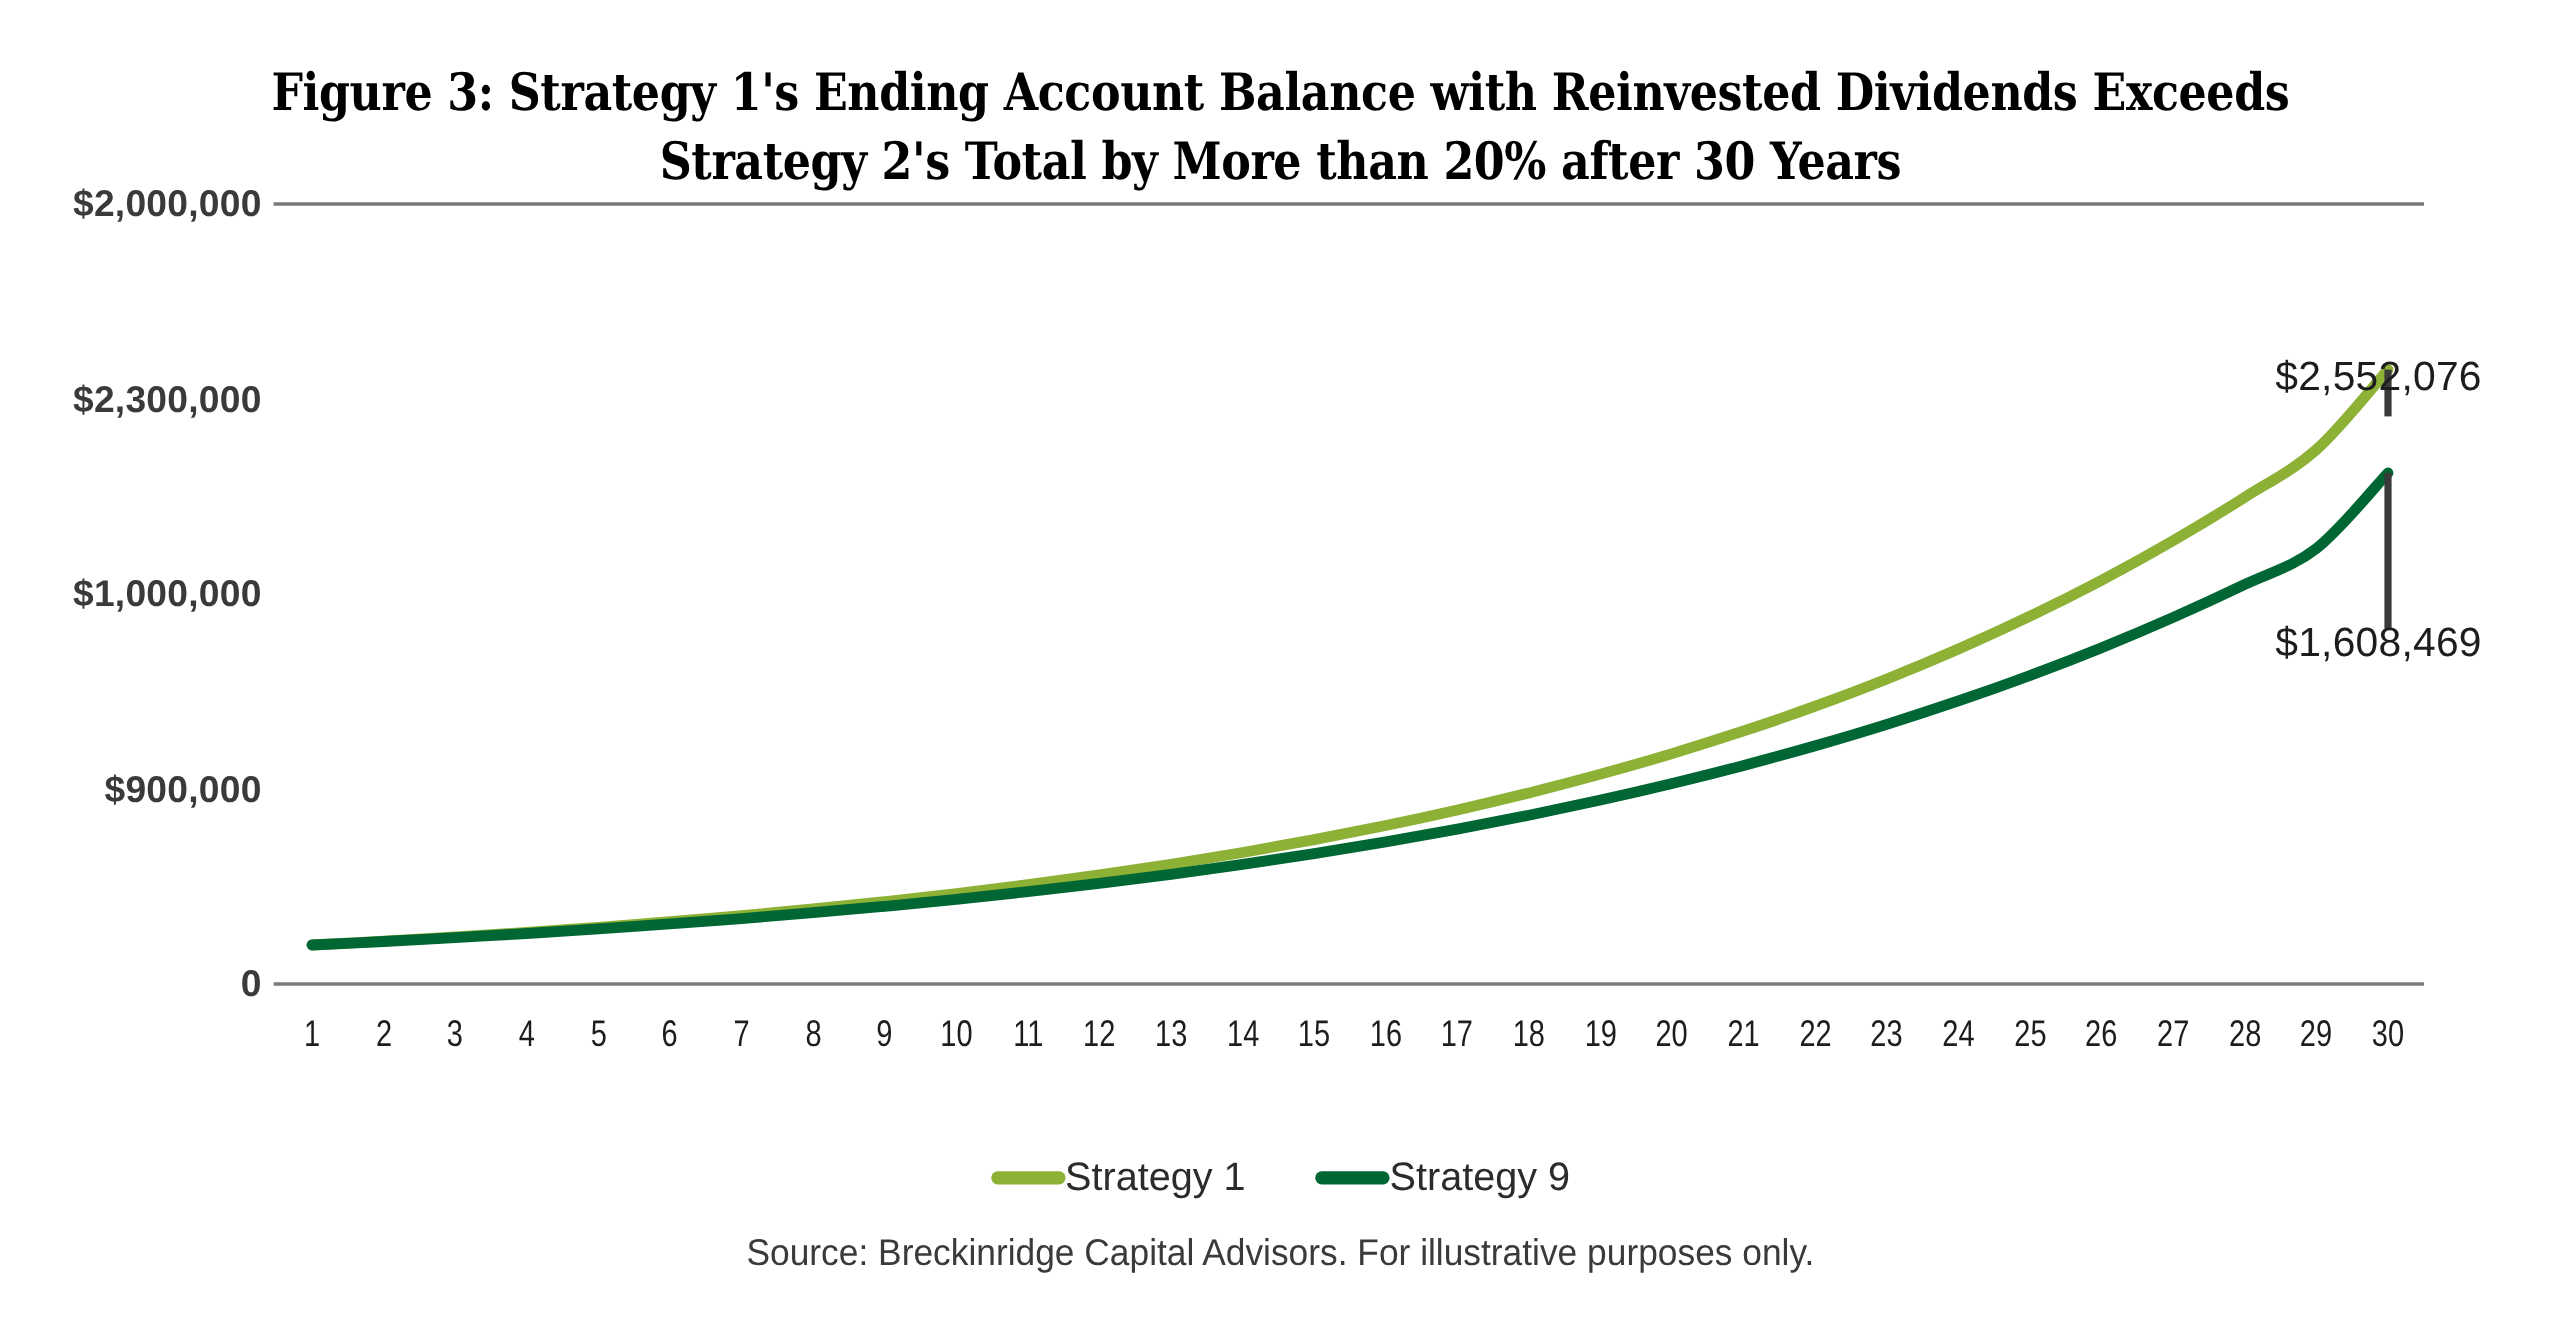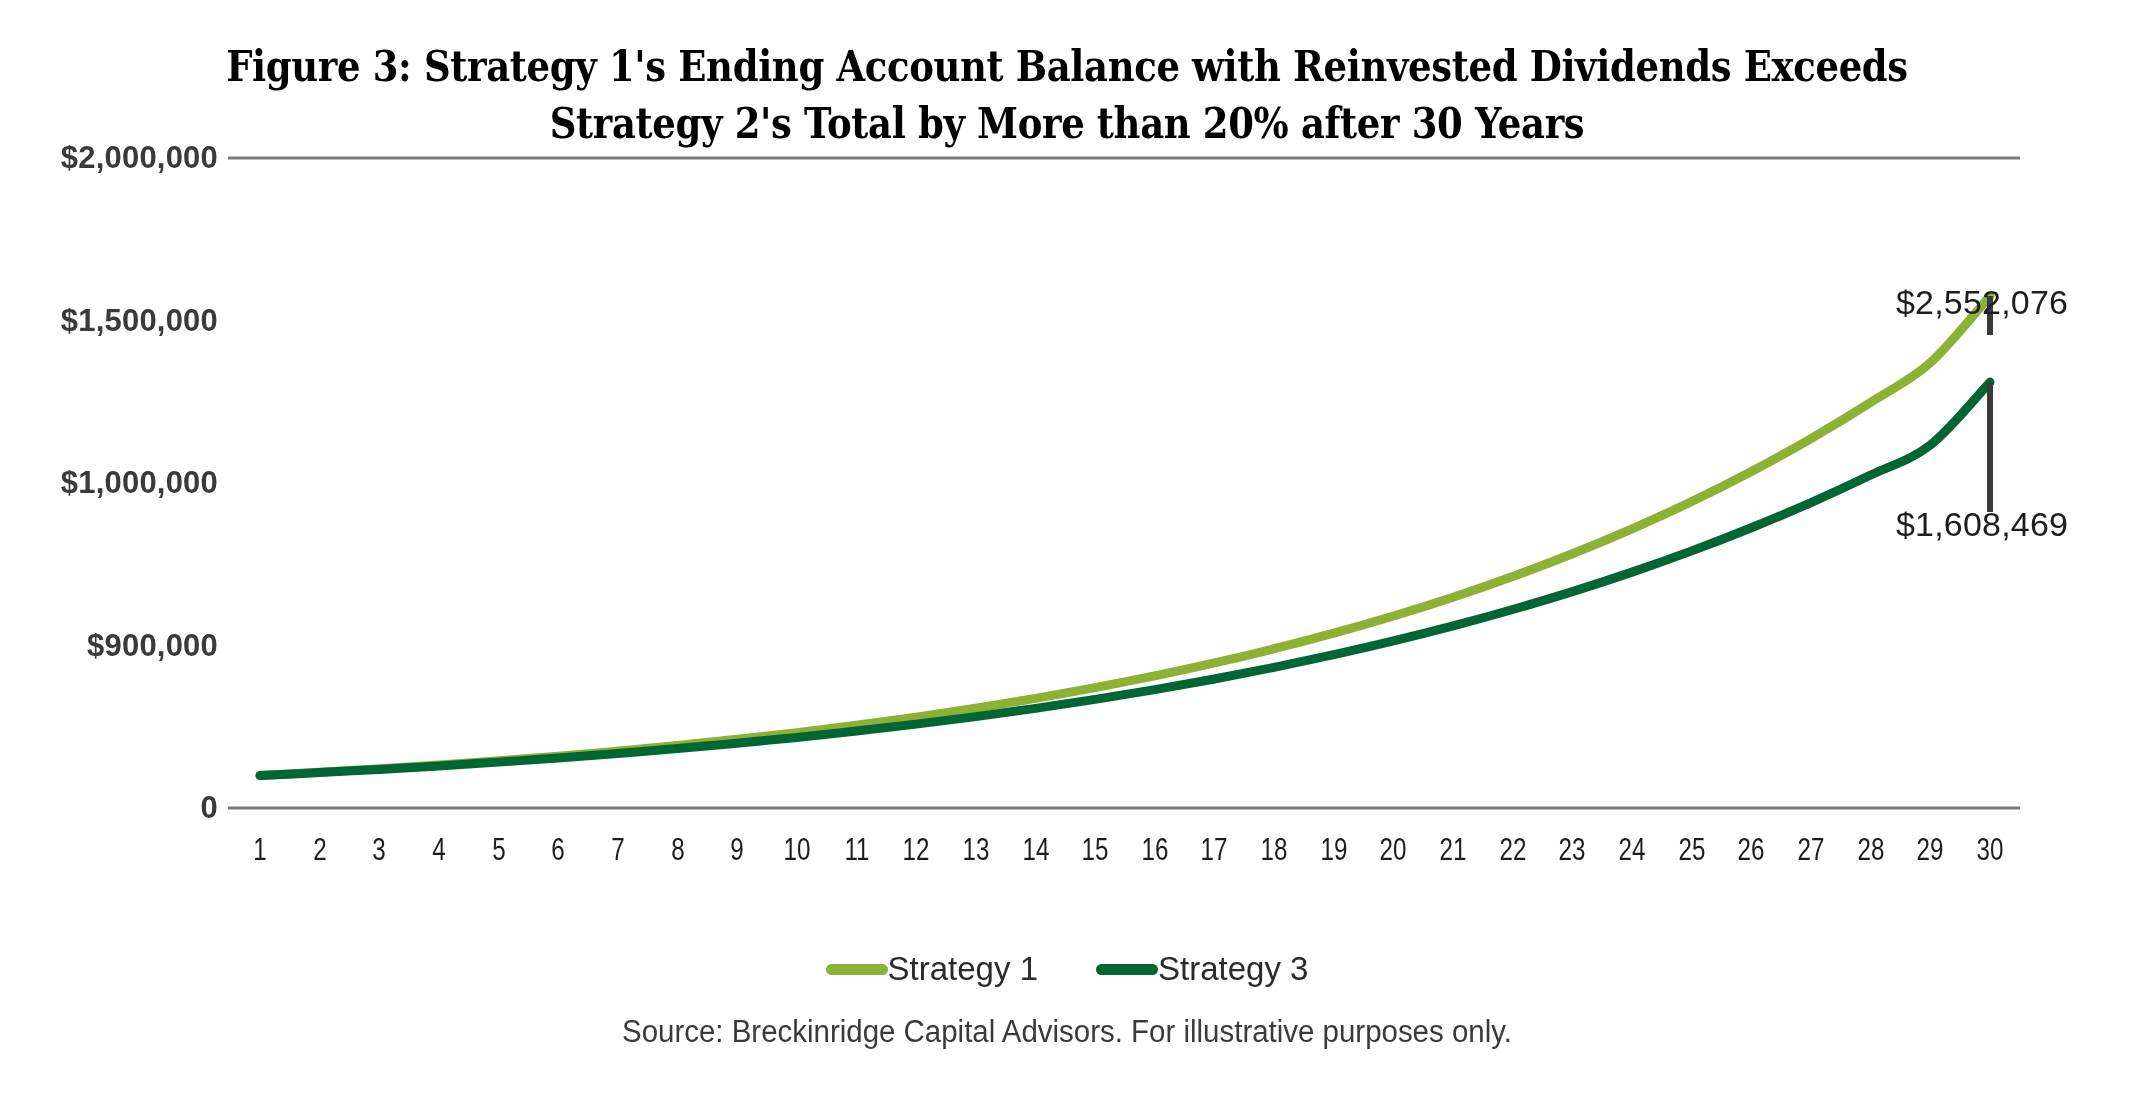--- a/index.html
+++ b/index.html
@@ -11,21 +11,21 @@
     width: 2134px;
     height: 1100px;
     font-family: "Liberation Sans", sans-serif;
     color: #2b2b2b;
     position: relative;
     overflow: hidden;
   }
 
   #figure {
     position: absolute;
-    left: 0; top: 0;
+    left: 0; top: 12px;
     width: 2134px;
     height: 936px;
   }
 
   
   .title-block {
     position: absolute;
     left: 0;
     top: 38px;
     width: 2134px;
@@ -175,21 +175,21 @@
       <g id="leader-group">
           <line x1="1990" x2="1990" y1="296.00215000000003" y2="335" stroke="#3a3a3a" stroke-width="6"></line>
           <line x1="1990" x2="1990" y1="382.048825" y2="512" stroke="#3a3a3a" stroke-width="6"></line>
         </g>
     </svg>
 
     <div class="yticks-holder" id="yticks">
         <div class="ytick" style="top: 808px;">0</div>
         <div class="ytick" style="top: 645.5px;">$900,000</div>
         <div class="ytick" style="top: 483px;">$1,000,000</div>
-        <div class="ytick" style="top: 320.5px;">$1,500,000</div>
+        <div class="ytick" style="top: 320.5px;">$2,300,000</div>
         <div class="ytick" style="top: 158px;">$2,000,000</div>
       </div>
     <div id="xticks">
         <div class="xtick" style="left: 260px;">1</div>
         <div class="xtick" style="left: 319.655px;">2</div>
         <div class="xtick" style="left: 379.31px;">3</div>
         <div class="xtick" style="left: 438.966px;">4</div>
         <div class="xtick" style="left: 498.621px;">5</div>
         <div class="xtick" style="left: 558.276px;">6</div>
         <div class="xtick" style="left: 617.931px;">7</div>
@@ -223,19 +223,19 @@
     <div class="dlabel dlabel-2">$1,608,469</div>
   </div>
 
   <div class="legend" id="legend">
       <div class="legend-item">
         <span class="legend-swatch" style="background: rgb(140, 177, 53);"></span>
         <span class="legend-label">Strategy 1</span>
       </div>
       <div class="legend-item">
         <span class="legend-swatch" style="background: rgb(0, 102, 51);"></span>
-        <span class="legend-label">Strategy 3</span>
+        <span class="legend-label">Strategy 9</span>
       </div>
     </div>
 
   <div class="source">Source: Breckinridge Capital Advisors. For illustrative purposes only.</div>
 
 </div>
 
 </body></html>

